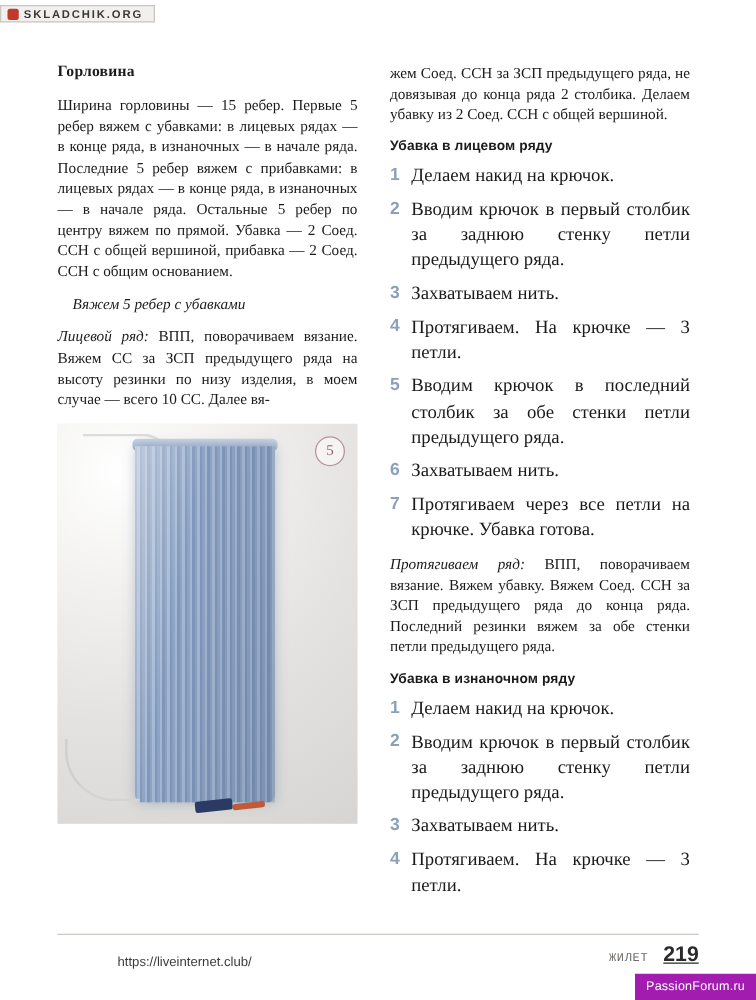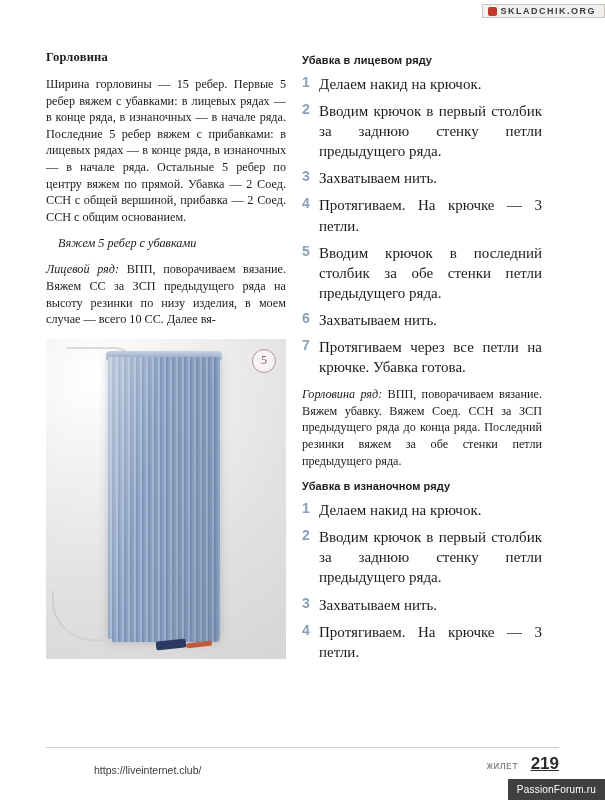--- a/index.html
+++ b/index.html
@@ -14,21 +14,21 @@
     color: #1b1b1b;
     position: relative;
     overflow: hidden;
   }
 
   
   .top-banner {
     height: 22px;
     display: flex;
     align-items: center;
-    justify-content: flex-end;
+    justify-content: flex-start;
     background: #ffffff;
   }
   .banner-logo {
     display: flex;
     align-items: center;
     gap: 4px;
     background: #f1f0ee;
     border: 1px solid #c9c6c0;
     padding: 1px 8px 1px 5px;
   }
@@ -51,21 +51,21 @@
     position: relative;
     width: 605px;
     height: 778px;
     background: #ffffff;
     box-sizing: border-box;
     padding: 28px 46px 0 46px;
   }
 
   .columns {
     display: flex;
-    gap: 16px;
+    gap: 26px;
   }
   .col {
     width: 240px;
   }
 
   h2.section-head {
     font-size: 12.5px;
     font-weight: bold;
     margin: 0 0 11px 0;
     letter-spacing: .2px;
@@ -254,21 +254,21 @@
     bottom: 24px;
     font-family: "Liberation Sans", sans-serif;
     font-size: 10.5px;
     color: #3b3b3b;
     padding-left: 48px;
   }
   .brand-tag {
     position: absolute;
     right: 0;
     bottom: 0;
-    background: #404040;
+    background: #a21caf;
     color: #ffffff;
     font-family: "Liberation Sans", sans-serif;
     font-size: 10px;
     padding: 5px 9px;
     letter-spacing: .2px;
   }
 </style>
 </head>
 <body>
 
@@ -301,20 +301,21 @@
         </div>
         <div class="yarn-a"></div>
         <div class="hook"></div>
         <div class="hook-tip"></div>
         <div class="photo-badge">5</div>
       </div>
     </div>
 
     <div class="col">
 
+      <p class="body">жем Соед. ССН за ЗСП предыдущего ряда, не довязывая до конца ряда 2 столбика. Делаем убавку из 2 Соед. ССН с общей вершиной.</p>
 
       <div class="subhead">Убавка в лицевом ряду</div>
 
       <div class="step">
         <div class="step-num">1</div>
         <div class="step-text">Делаем накид на крючок.</div>
       </div>
       <div class="step">
         <div class="step-num">2</div>
         <div class="step-text">Вводим крючок в первый столбик за заднюю стенку петли предыдущего ряда.</div>
@@ -333,21 +334,21 @@
       </div>
       <div class="step">
         <div class="step-num">6</div>
         <div class="step-text">Захватываем нить.</div>
       </div>
       <div class="step">
         <div class="step-num">7</div>
         <div class="step-text">Протягиваем через все петли на крючке. Убавка готова.</div>
       </div>
 
-      <p class="body" style="margin-top:9px;"><span class="lead">Горловина ряд:</span><span> ВПП, поворачиваем вязание. Вяжем убавку. Вяжем Соед. ССН за ЗСП предыдущего ряда до кон­ца ряда. Последний резинки вяжем за обе стенки петли предыдущего ряда.</span></p>
+      <p class="body" style="margin-top:9px;"><span class="lead">Протягиваем ряд:</span><span> ВПП, поворачиваем вязание. Вяжем убавку. Вяжем Соед. ССН за ЗСП предыдущего ряда до кон­ца ряда. Последний резинки вяжем за обе стенки петли предыдущего ряда.</span></p>
 
       <div class="subhead">Убавка в изнаночном ряду</div>
 
       <div class="step">
         <div class="step-num">1</div>
         <div class="step-text">Делаем накид на крючок.</div>
       </div>
       <div class="step">
         <div class="step-num">2</div>
         <div class="step-text">Вводим крючок в первый столбик за заднюю стенку петли предыдущего ряда.</div>

